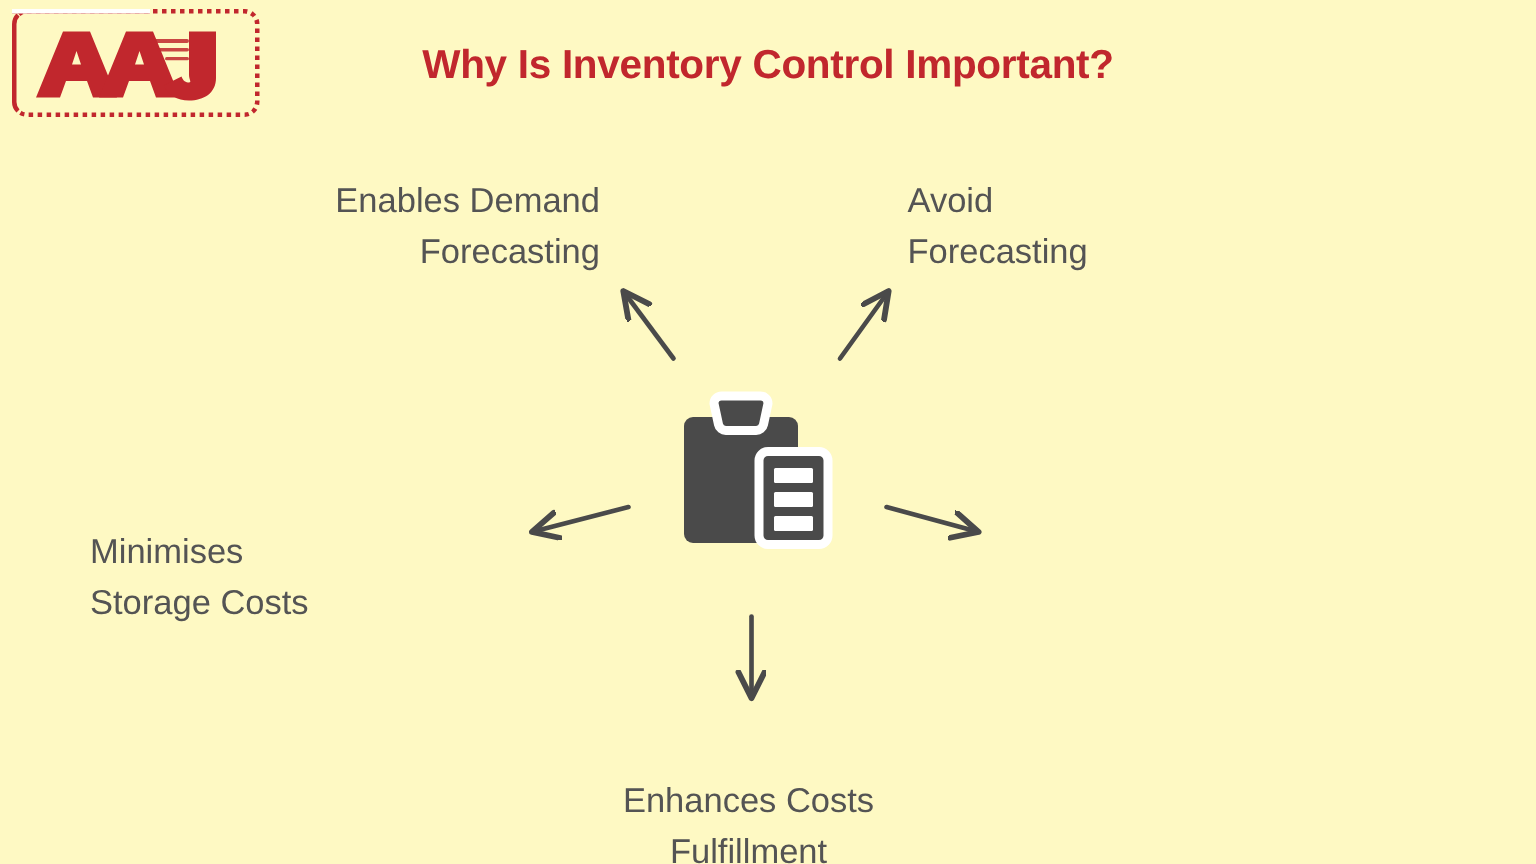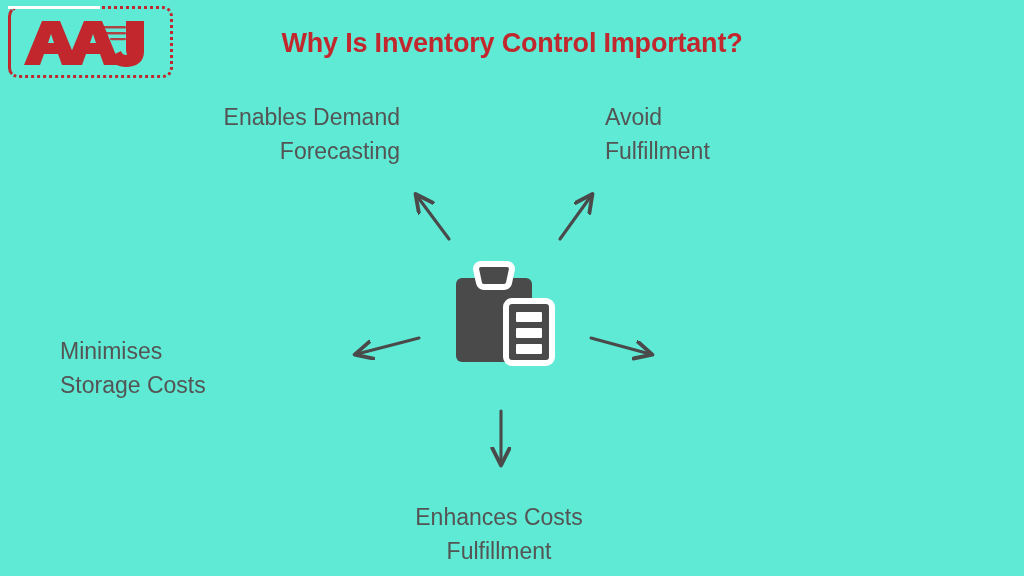--- a/index.html
+++ b/index.html
@@ -6,21 +6,21 @@
   * { margin:0; padding:0; box-sizing:border-box; }
   html, body {
     width:1024px; height:576px;
     background:#ffffff;
     font-family:"Liberation Sans", sans-serif;
     overflow:hidden;
   }
   #infographic {
     position:relative;
     width:1024px; height:576px;
-    background:#5eead4;
+    background:#fef9c3;
   }
 
   
   #logo-wrap {
     position:absolute; left:8px; top:6px;
     width:165px; height:72px;
   }
   #logo-frame-solid, #logo-frame-dotted {
     position:absolute; inset:0;
     border-radius:10px;
@@ -60,20 +60,21 @@
     letter-spacing:-0.2px;
   }
 
   
   .node-label {
     position:absolute;
     font-size:23px;
     line-height:34px;
     color:#545454;
     white-space:pre-line;
+    margin-top:16px;
   }
   #node-demand-forecasting { left:120px; top:100px; width:280px; text-align:right; }
   #node-avoid-overstocking { left:605px; top:100px; width:280px; text-align:left; }
   #node-storage-costs      { left:60px;  top:334px; width:256px; text-align:left; }
   #node-cash-flow          { left:688px; top:334px; width:280px; text-align:left; }
   #node-order-fulfillment  { left:374px; top:500px; width:250px; text-align:center; }
 
   
   #center-icon {
     position:absolute;
@@ -141,21 +142,21 @@
     <rect x="58" y="43" width="46" height="62" rx="6" fill="#4A4A4A" stroke="#ffffff" stroke-width="6"></rect>
     <rect x="68" y="54" width="26" height="10" rx="1" fill="#ffffff"></rect>
     <rect x="68" y="70" width="26" height="10" rx="1" fill="#ffffff"></rect>
     <rect x="68" y="86" width="26" height="10" rx="1" fill="#ffffff"></rect>
   </svg>
 
   <div class="node-label" id="node-demand-forecasting">Enables Demand
 Forecasting</div>
 
   <div class="node-label" id="node-avoid-overstocking">Avoid
-Fulfillment</div>
+Forecasting</div>
 
   <div class="node-label" id="node-storage-costs">Minimises
 Storage Costs</div>
 
 
   <div class="node-label" id="node-order-fulfillment">Enhances Costs
 Fulfillment</div>
 
 </div>
 

